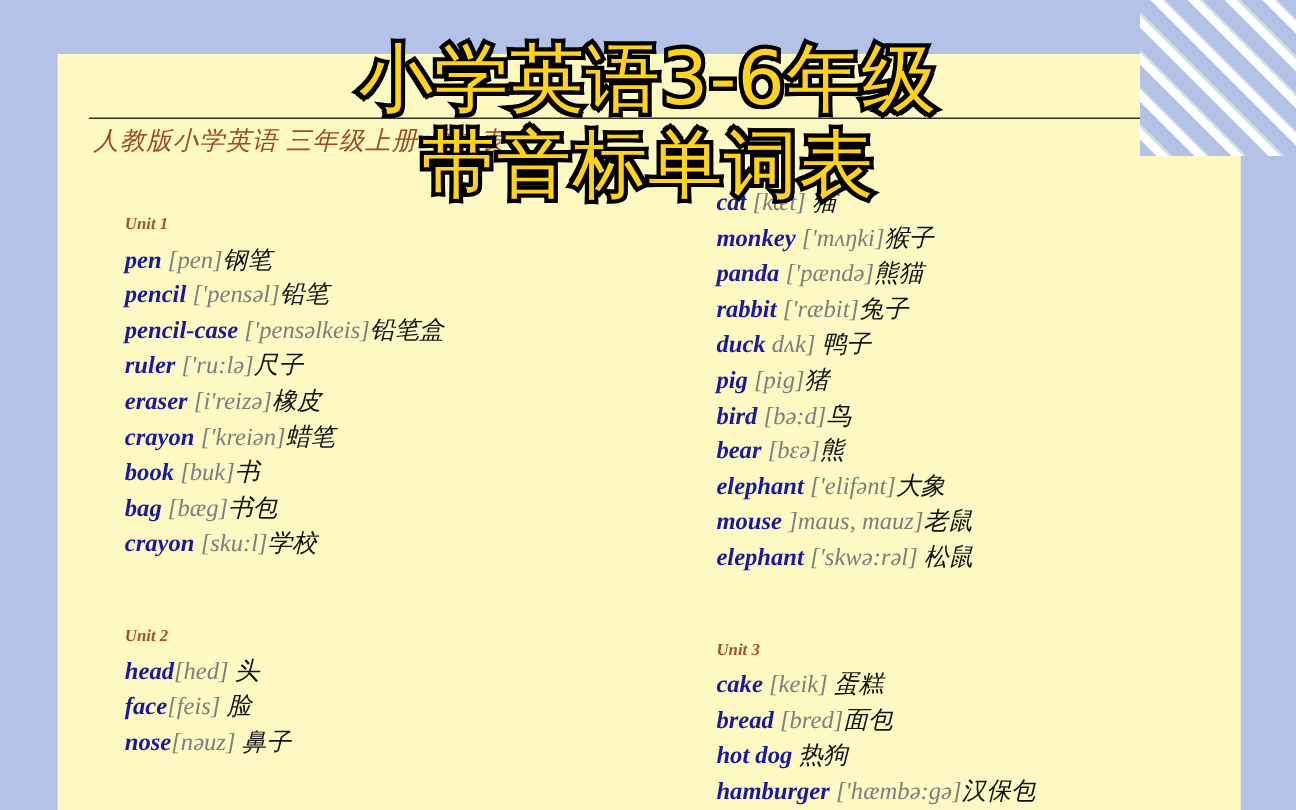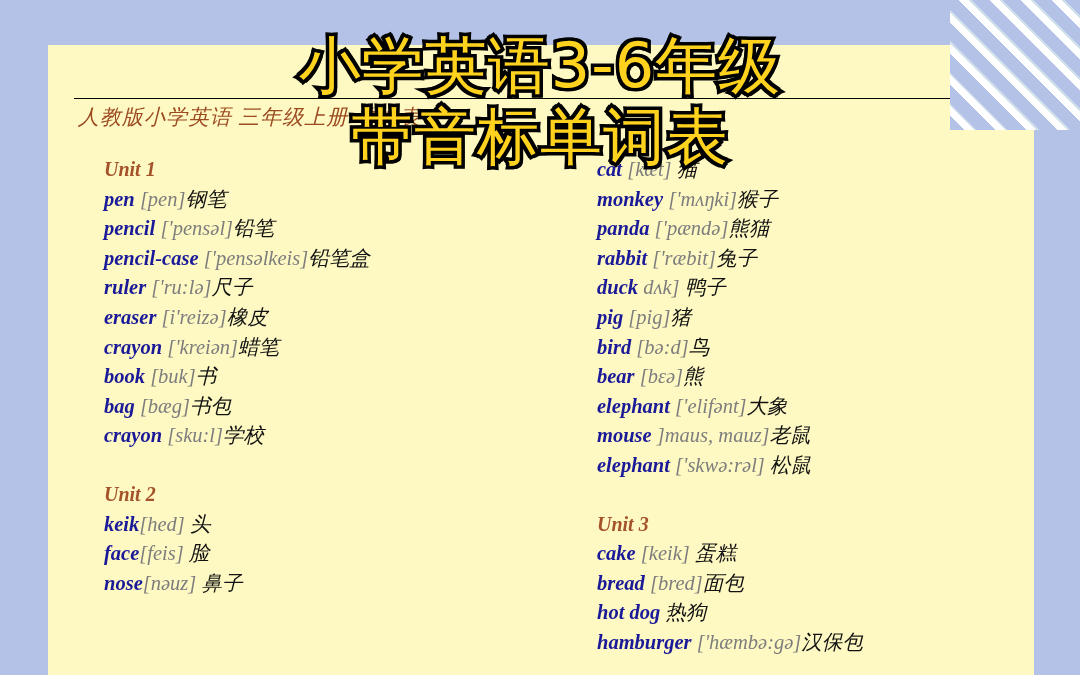--- a/index.html
+++ b/index.html
@@ -76,22 +76,22 @@
     top: 110px;
     font-size: 20.5px;
     line-height: 29.6px;
   }
   #col-left  { left: 56px;  width: 470px; }
   #col-right { left: 549px; width: 420px; }
 
   .unit-heading {
     color: #a4522a;
     font-weight: bold;
-    font-size: 20px;
-    margin-top: 0;
+    font-size: 14px;
+    margin-top: 18px;
   }
 
   .spacer { height: 29px; }
 
   .entry { white-space: nowrap; }
   .entry .w {
     color: #1a1a99;
     font-weight: bold;
   }
   .entry .ph {
@@ -143,21 +143,21 @@
       <div class="entry"><span class="w">pencil</span><span class="ph"> ['pensəl]</span><span class="cn">铅笔</span></div>
       <div class="entry"><span class="w">pencil-case</span><span class="ph"> ['pensəlkeis]</span><span class="cn">铅笔盒</span></div>
       <div class="entry"><span class="w">ruler</span><span class="ph"> ['ru:lə]</span><span class="cn">尺子</span></div>
       <div class="entry"><span class="w">eraser</span><span class="ph"> [i'reizə]</span><span class="cn">橡皮</span></div>
       <div class="entry"><span class="w">crayon</span><span class="ph"> ['kreiən]</span><span class="cn">蜡笔</span></div>
       <div class="entry"><span class="w">book</span><span class="ph"> [buk]</span><span class="cn">书</span></div>
       <div class="entry"><span class="w">bag</span><span class="ph"> [bæg]</span><span class="cn">书包</span></div>
       <div class="entry"><span class="w">crayon</span><span class="ph"> [sku:l]</span><span class="cn">学校</span></div>
       <div class="spacer"></div>
       <div class="unit-heading">Unit 2</div>
-      <div class="entry"><span class="w">keik</span><span class="ph">[hed]</span><span class="cn">  头</span></div>
+      <div class="entry"><span class="w">head</span><span class="ph">[hed]</span><span class="cn">  头</span></div>
       <div class="entry"><span class="w">face</span><span class="ph">[feis]</span><span class="cn"> 脸</span></div>
       <div class="entry"><span class="w">nose</span><span class="ph">[nəuz]</span><span class="cn"> 鼻子</span></div>
     </div>
   <div class="column" id="col-right">
       <div class="entry"><span class="w">cat</span><span class="ph"> [kæt]</span><span class="cn"> 猫</span></div>
       <div class="entry"><span class="w">monkey</span><span class="ph"> ['mʌŋki]</span><span class="cn">猴子</span></div>
       <div class="entry"><span class="w">panda</span><span class="ph"> ['pændə]</span><span class="cn">熊猫</span></div>
       <div class="entry"><span class="w">rabbit</span><span class="ph"> ['ræbit]</span><span class="cn">兔子</span></div>
       <div class="entry"><span class="w">duck</span><span class="ph"> dʌk]</span><span class="cn"> 鸭子</span></div>
       <div class="entry"><span class="w">pig</span><span class="ph"> [pig]</span><span class="cn">猪</span></div>

